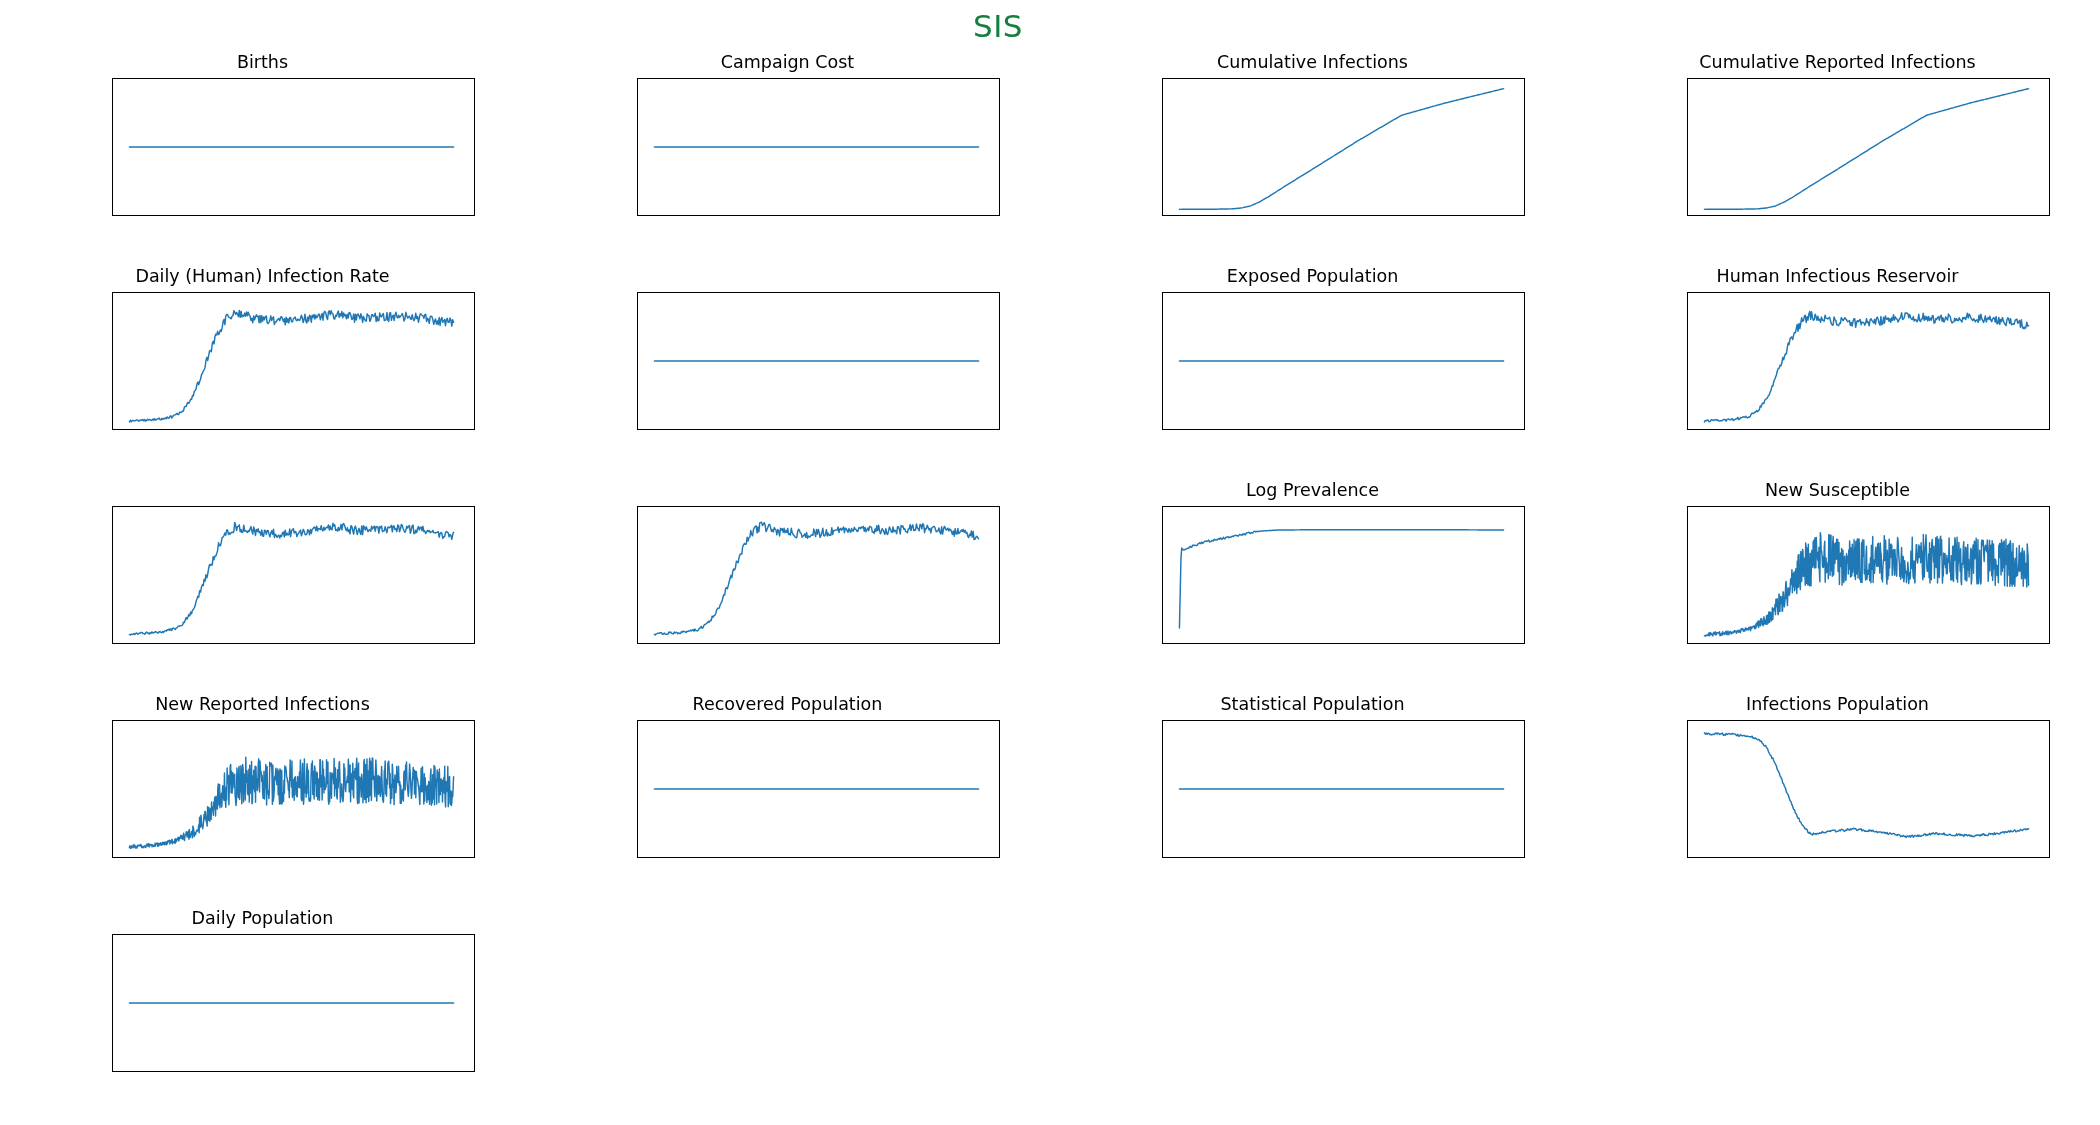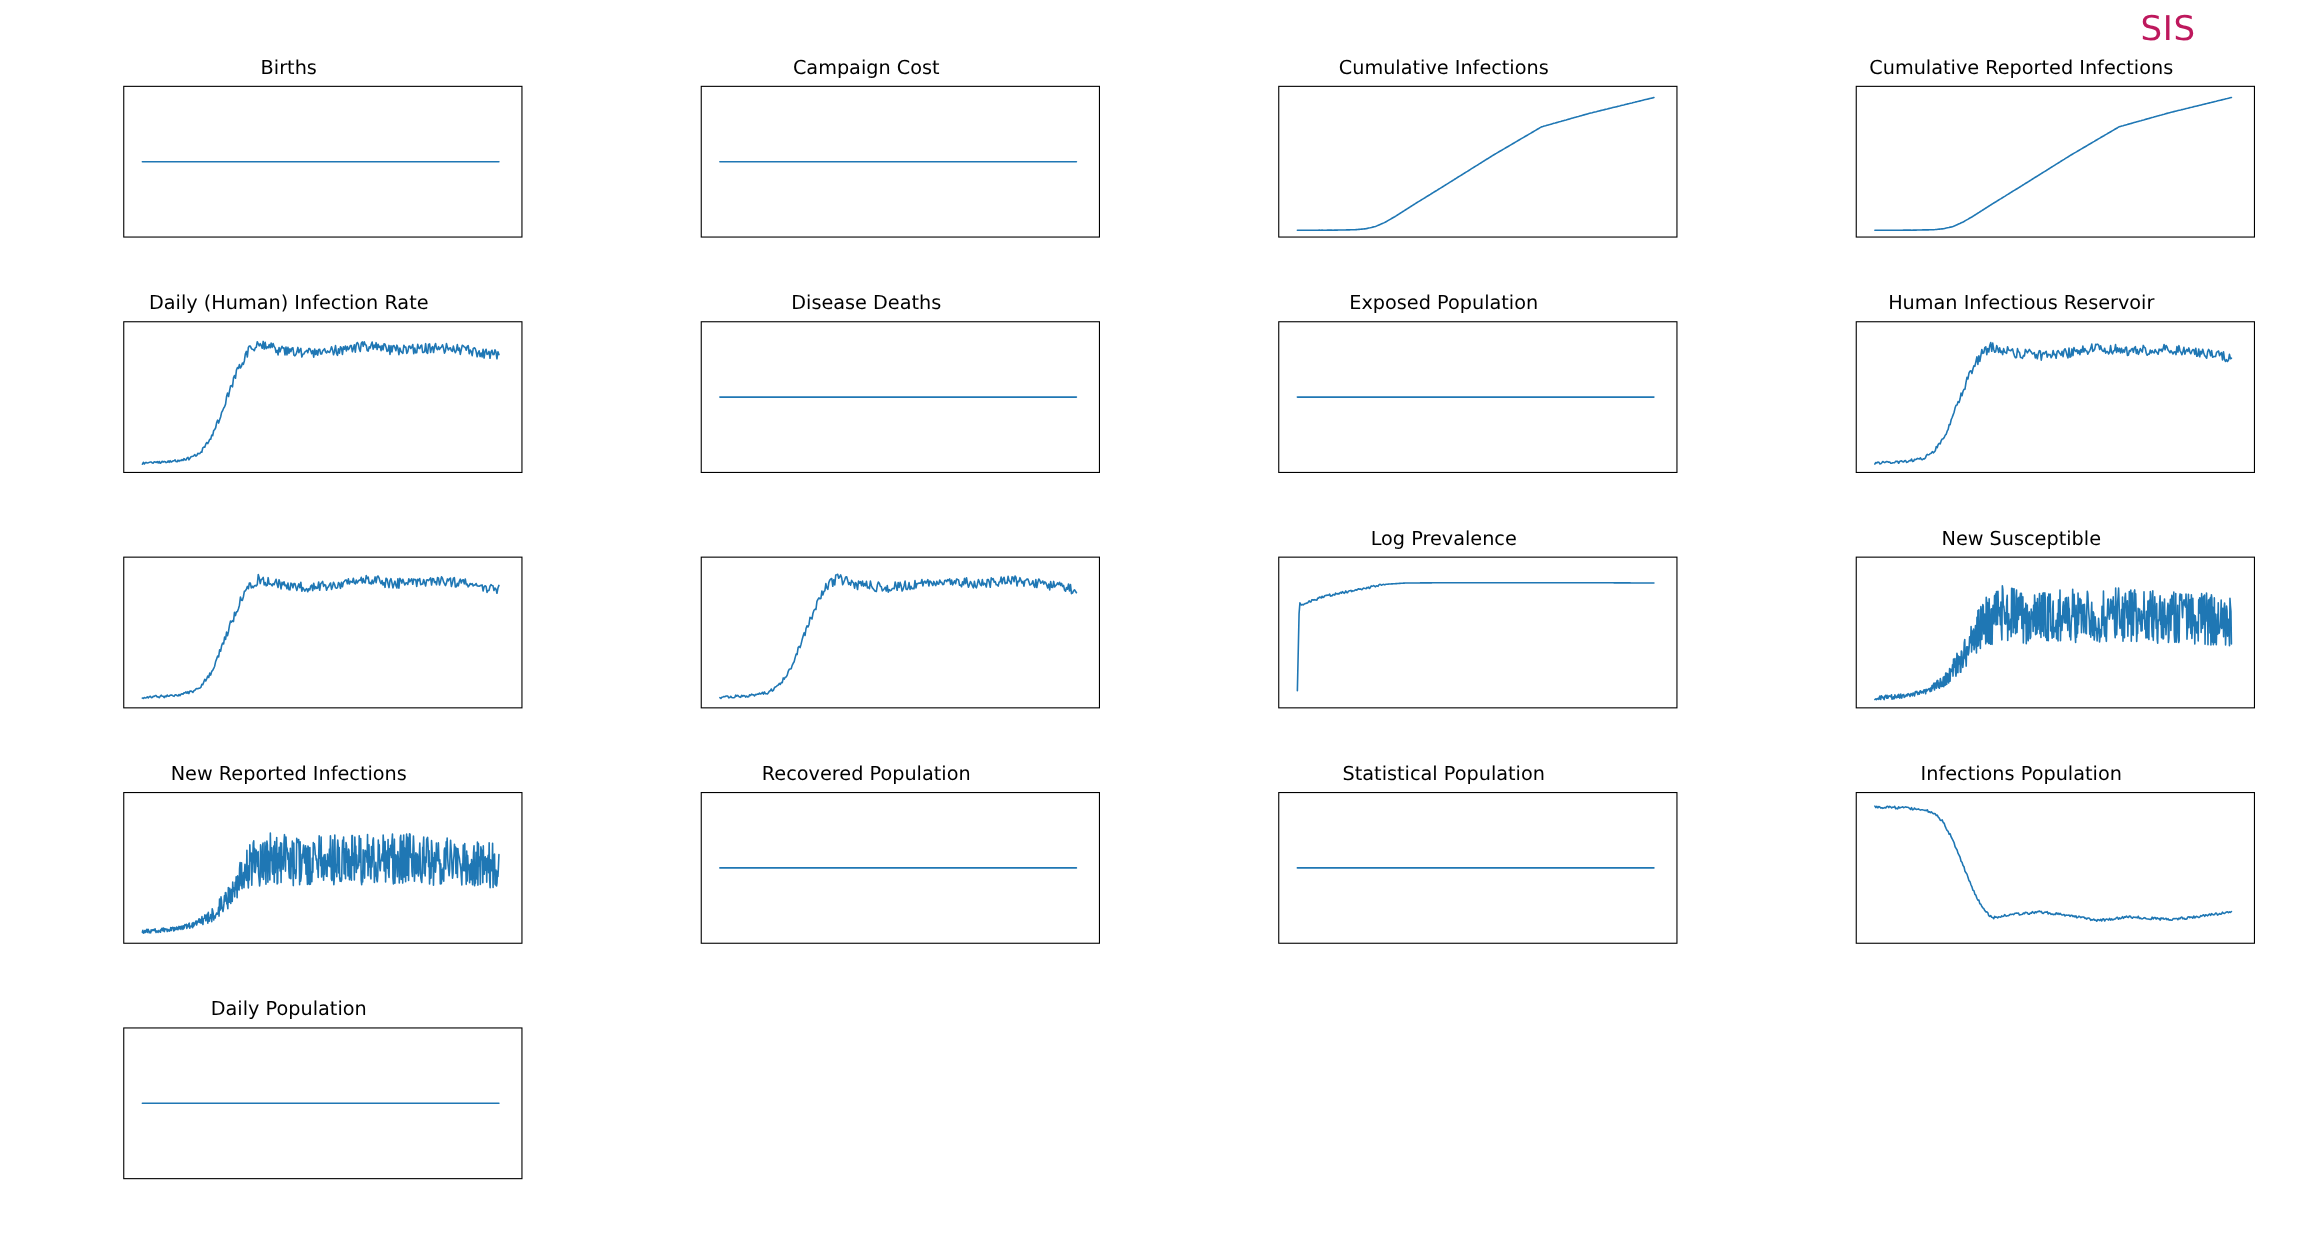--- a/index.html
+++ b/index.html
@@ -17,23 +17,23 @@
   #page {
     position: relative;
     width: 2100px;
     height: 1125px;
   }
   #suptitle {
     position: absolute;
     top: 8px;
     left: 0;
     width: 1996px;
-    text-align: right;
+    text-align: center;
     font-size: 31px;
-    color: #be185d;
+    color: #15803d;
     letter-spacing: 0.5px;
   }
   .grid {
     position: absolute;
     top: 48px;
     left: 0;
     width: 2100px;
     height: 1070px;
     display: grid;
     grid-template-columns: repeat(4, 525px);
@@ -225,21 +225,20 @@
             <div class="xtick" style="left: 105.819px;">1000</div>
             <div class="xtickmark" style="left: 105.819px;"></div>
             <div class="xtick" style="left: 195.118px;">2000</div>
             <div class="xtickmark" style="left: 195.118px;"></div>
             <div class="xtick" style="left: 284.417px;">3000</div>
             <div class="xtickmark" style="left: 284.417px;"></div>
           </div>
         </div>
       </div>
       <div class="cell">
-        <div class="panel-title">Disease Deaths</div>
         <div class="axes">
           <svg viewBox="0 0 363 138" preserveAspectRatio="none">
             <path d="M16.52 69.00 L342.46 69.00" fill="none" stroke="#1f77b4" stroke-width="1.45" stroke-linejoin="round" stroke-linecap="round" vector-effect="non-scaling-stroke"></path>
           </svg>
           <div class="tickwrap">
             <div class="ytick" style="top: 124.645px;">−0.05</div>
             <div class="ytickmark" style="top: 124.645px;"></div>
             <div class="ytick" style="top: 69px;">0.00</div>
             <div class="ytickmark" style="top: 69px;"></div>
             <div class="ytick" style="top: 13.3548px;">0.05</div>

